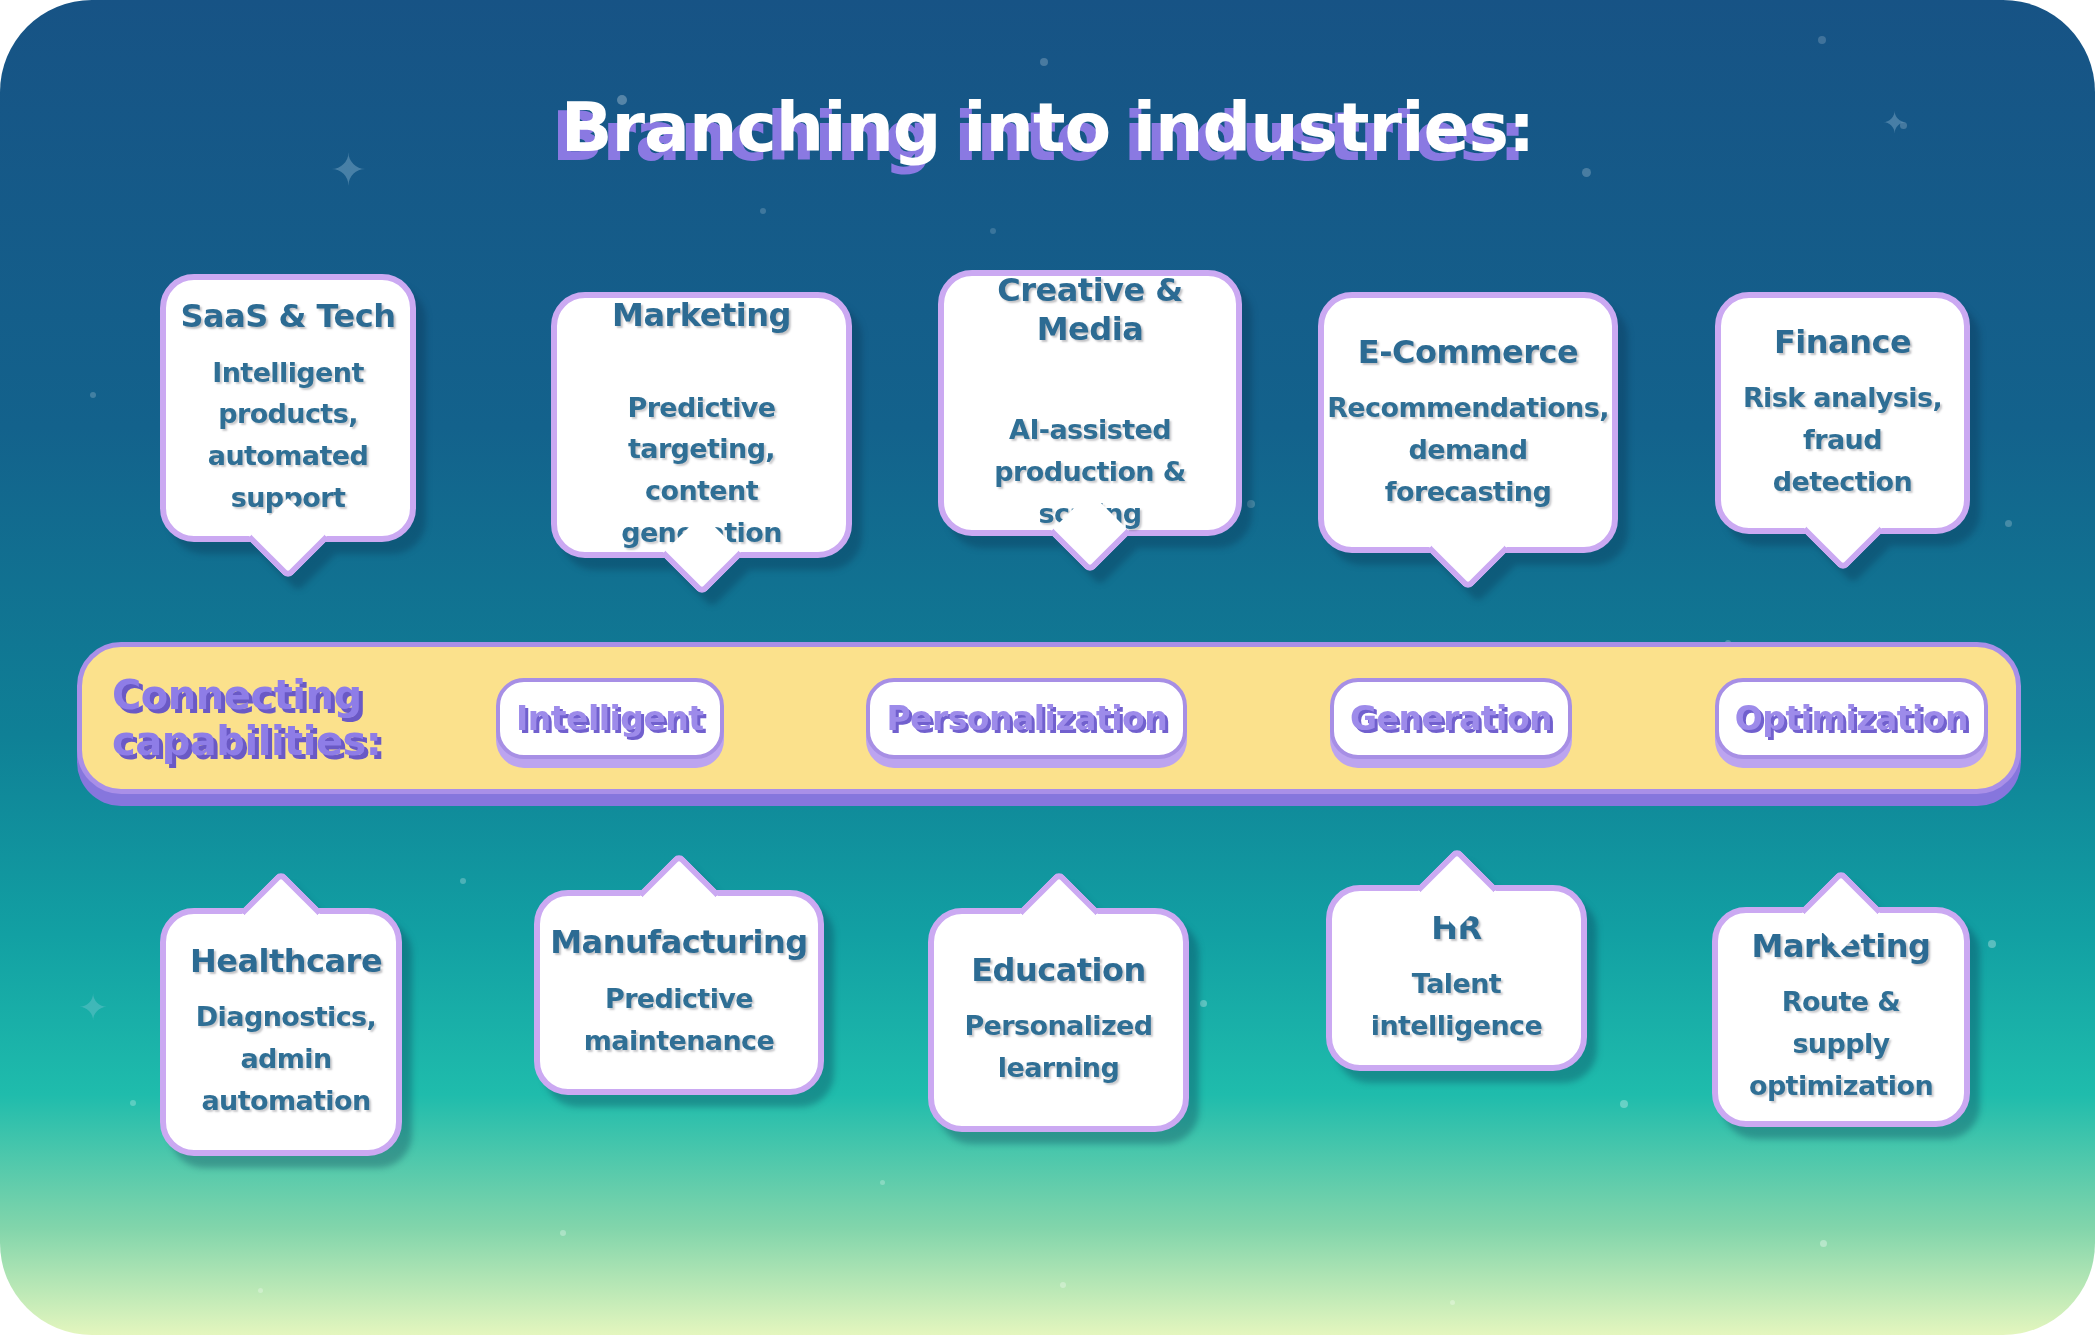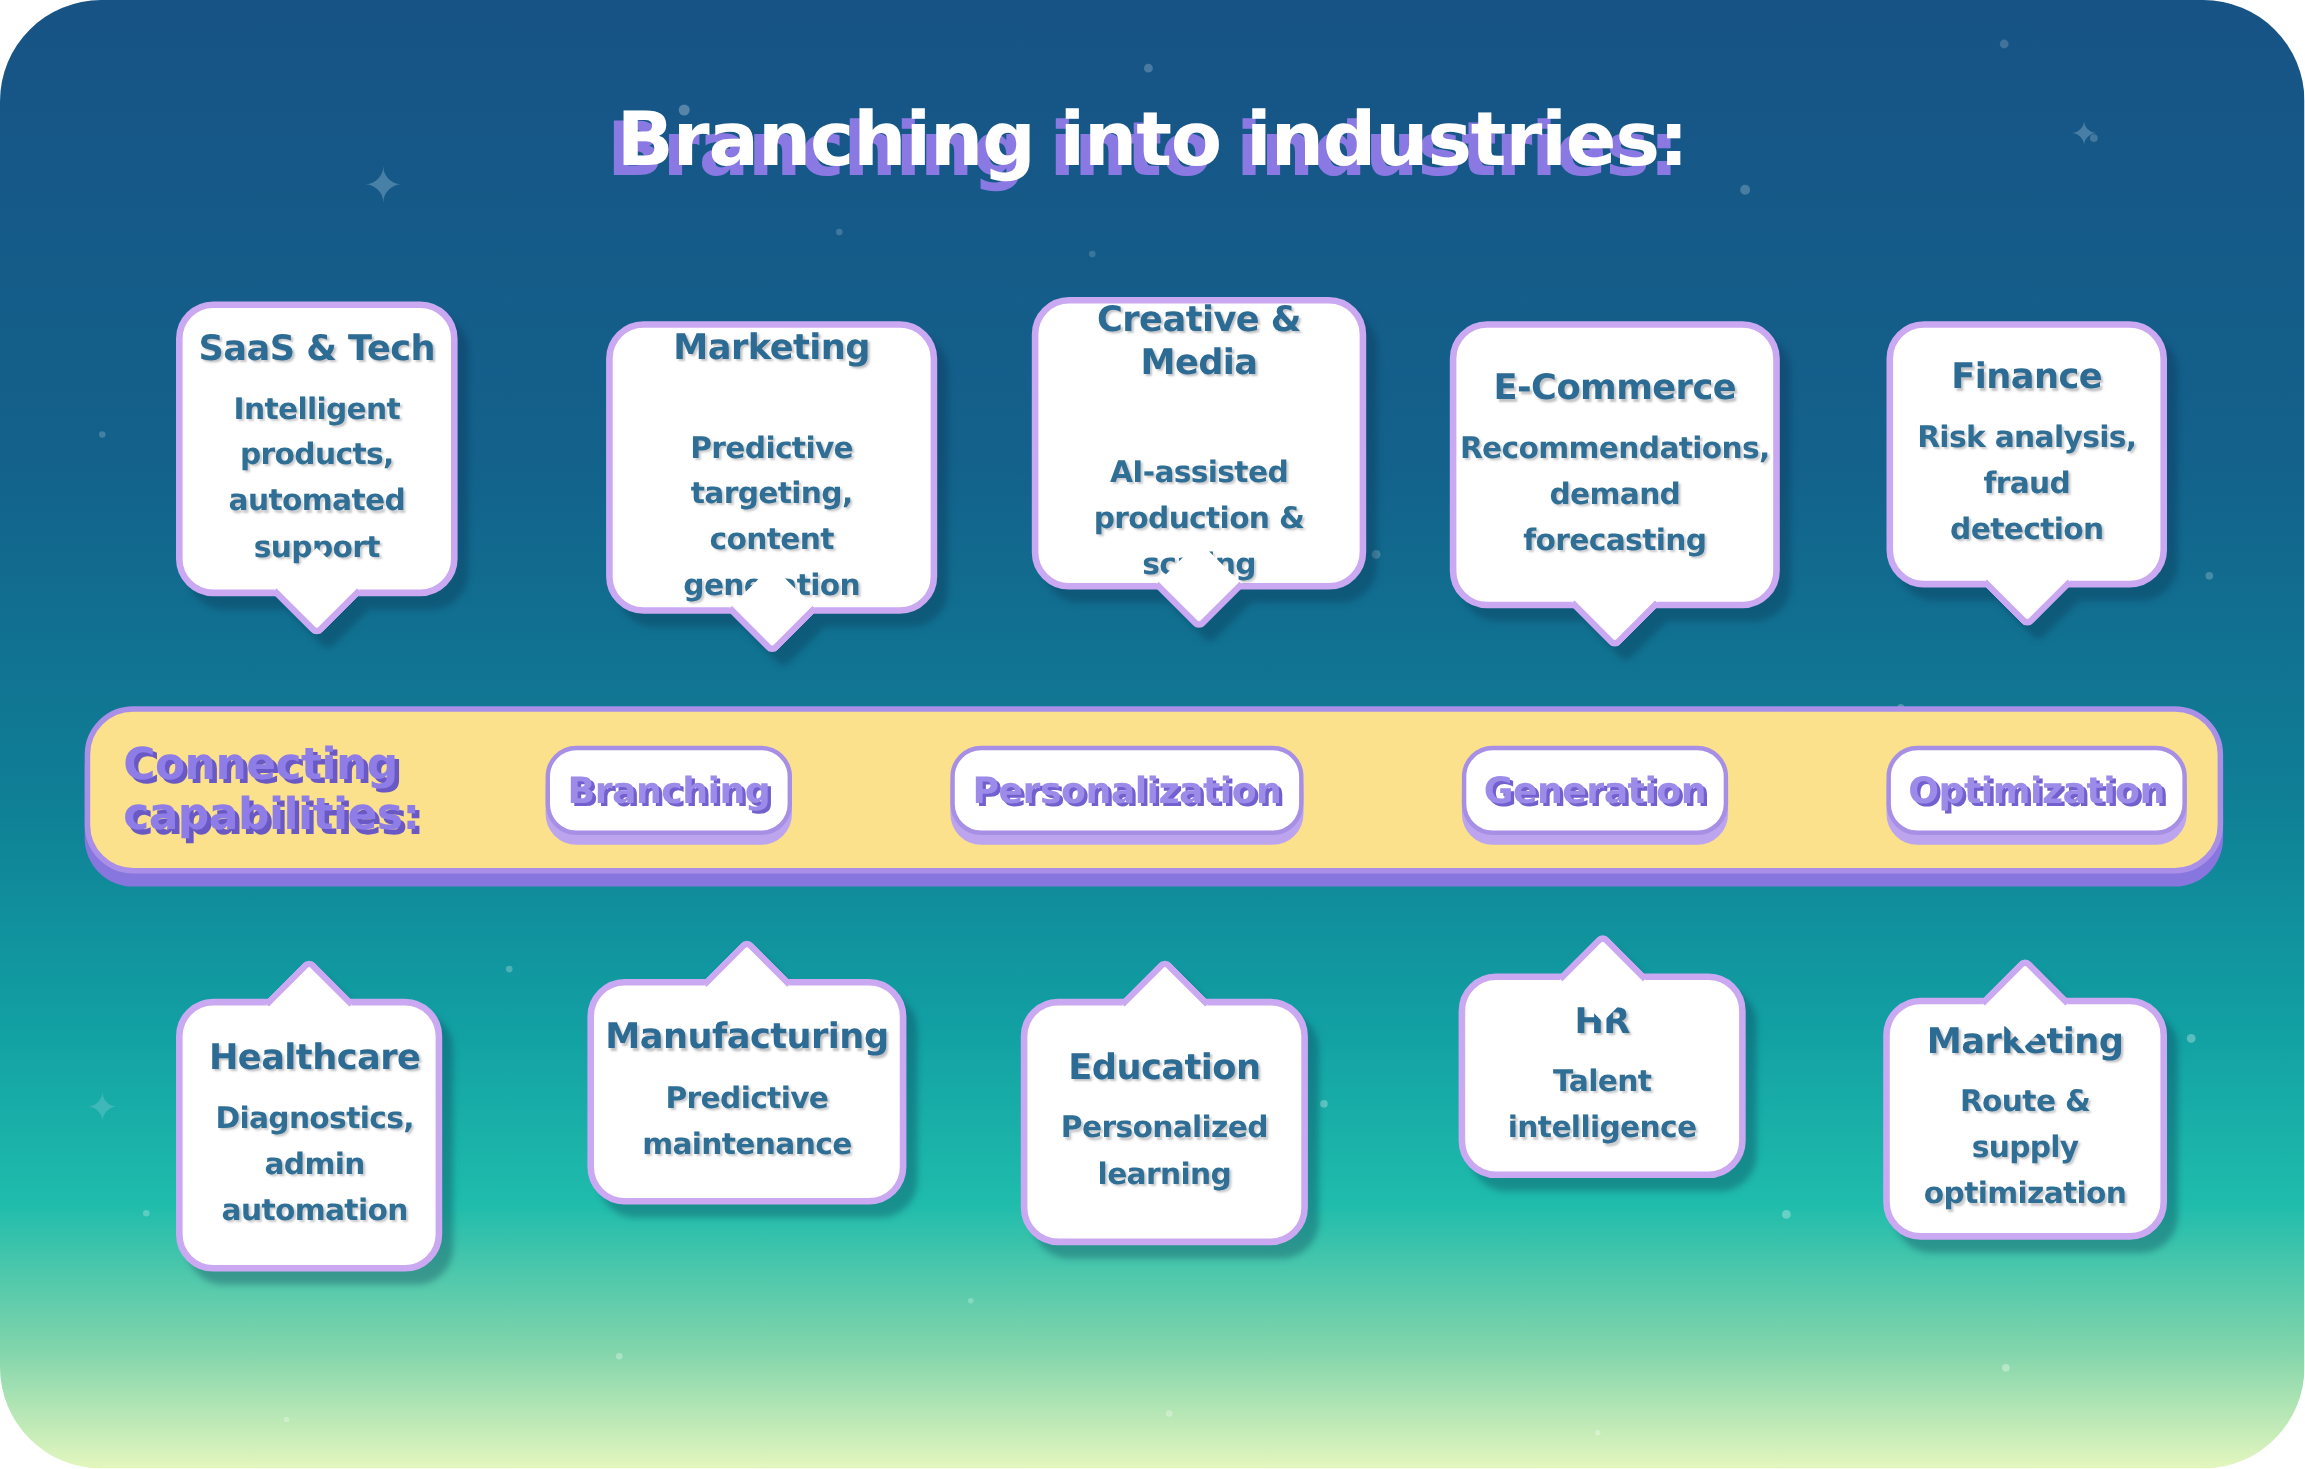--- a/index.html
+++ b/index.html
@@ -144,21 +144,21 @@
   </div>
   <div class="card tc5">
     <div class="tail down"></div>
     <div class="card-heading">Finance</div>
     <div class="card-body">Risk analysis, fraud detection</div>
   </div>
 
   <div class="cap-bar">
     <div class="cap-label">Connecting capabilities:</div>
     <div class="pills">
-      <div class="pill">Branching</div>
+      <div class="pill">Intelligent</div>
       <div class="pill">Personalization</div>
       <div class="pill">Generation</div>
       <div class="pill">Optimization</div>
     </div>
   </div>
 
   <div class="card bc1">
     <div class="tail up"></div>
     <div class="card-heading">Healthcare</div>
     <div class="card-body">Diagnostics, admin automation</div>

